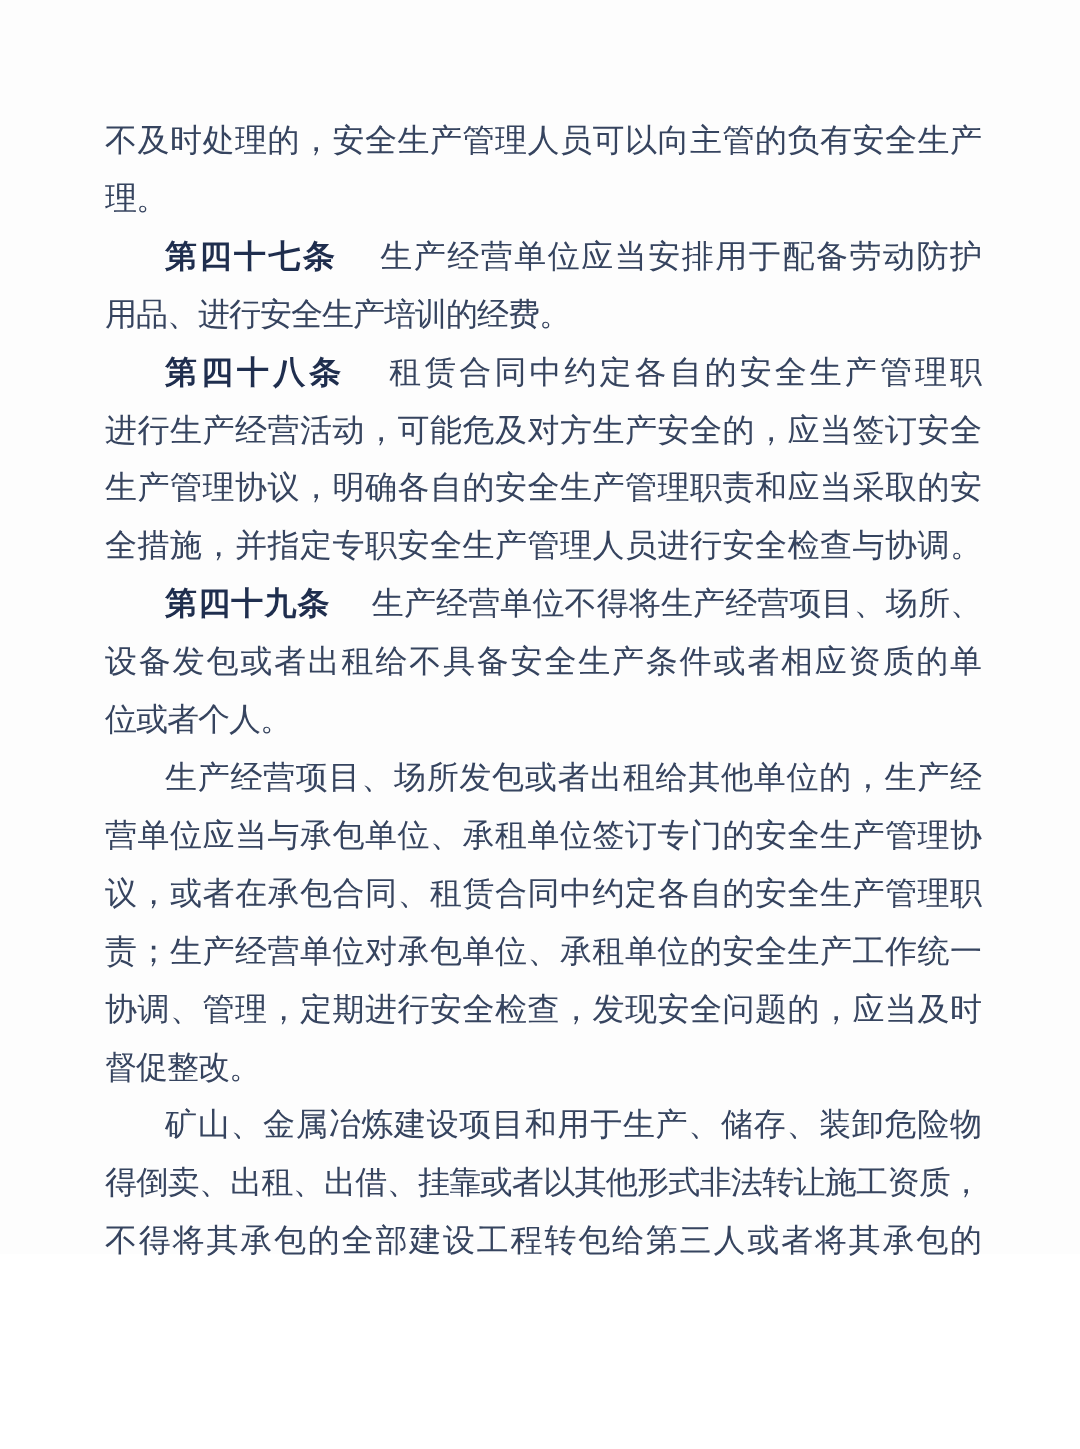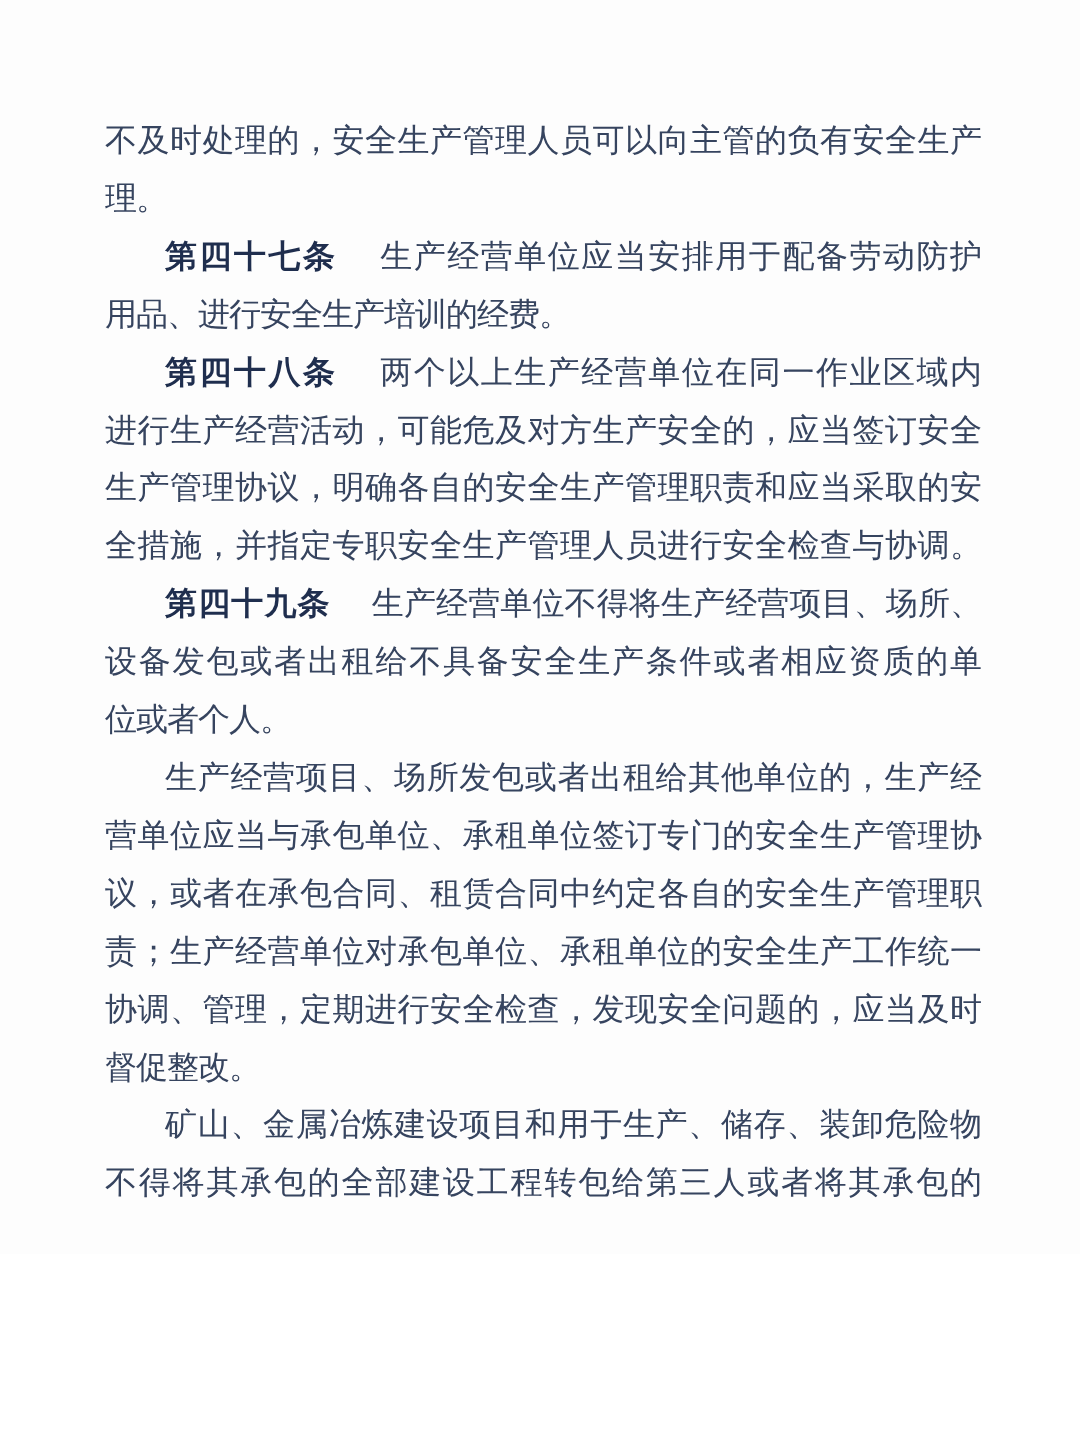--- a/index.html
+++ b/index.html
@@ -55,29 +55,30 @@
 </style>
 </head>
 <body>
 
 <div class="page">
   <div class="text-block">
       <div class="line fill"><span>不及时处理的，安全生产管理人员可以向主管的负有安全生产</span></div>
       <div class="line"><span>理。</span></div>
       <div class="line fill indent"><span class="art">第四十七条</span><span class="gap"></span><span>生产经营单位应当安排用于配备劳动防护</span></div>
       <div class="line"><span>用品、进行安全生产培训的经费。</span></div>
-      <div class="line fill indent"><span class="art">第四十八条</span><span class="gap"></span><span>两个以上生产经营单位在同一作业区域内</span></div>
+      <div class="line fill indent"><span class="art">第四十八条</span><span class="gap"></span><span>租赁合同中约定各自的安全生产管理职</span></div>
       <div class="line fill"><span>进行生产经营活动，可能危及对方生产安全的，应当签订安全</span></div>
       <div class="line fill"><span>生产管理协议，明确各自的安全生产管理职责和应当采取的安</span></div>
       <div class="line fill"><span>全措施，并指定专职安全生产管理人员进行安全检查与协调。</span></div>
       <div class="line fill indent"><span class="art">第四十九条</span><span class="gap"></span><span>生产经营单位不得将生产经营项目、场所、</span></div>
       <div class="line fill"><span>设备发包或者出租给不具备安全生产条件或者相应资质的单</span></div>
       <div class="line"><span>位或者个人。</span></div>
       <div class="line fill indent"><span>生产经营项目、场所发包或者出租给其他单位的，生产经</span></div>
       <div class="line fill"><span>营单位应当与承包单位、承租单位签订专门的安全生产管理协</span></div>
       <div class="line fill"><span>议，或者在承包合同、租赁合同中约定各自的安全生产管理职</span></div>
       <div class="line fill"><span>责；生产经营单位对承包单位、承租单位的安全生产工作统一</span></div>
       <div class="line fill"><span>协调、管理，定期进行安全检查，发现安全问题的，应当及时</span></div>
       <div class="line"><span>督促整改。</span></div>
       <div class="line fill indent"><span>矿山、金属冶炼建设项目和用于生产、储存、装卸危险物</span></div>
+      <div class="line fill"><span>得倒卖、出租、出借、挂靠或者以其他形式非法转让施工资质，</span></div>
       <div class="line fill"><span>不得将其承包的全部建设工程转包给第三人或者将其承包的</span></div>
     </div>
 </div>
 
 </body></html>

